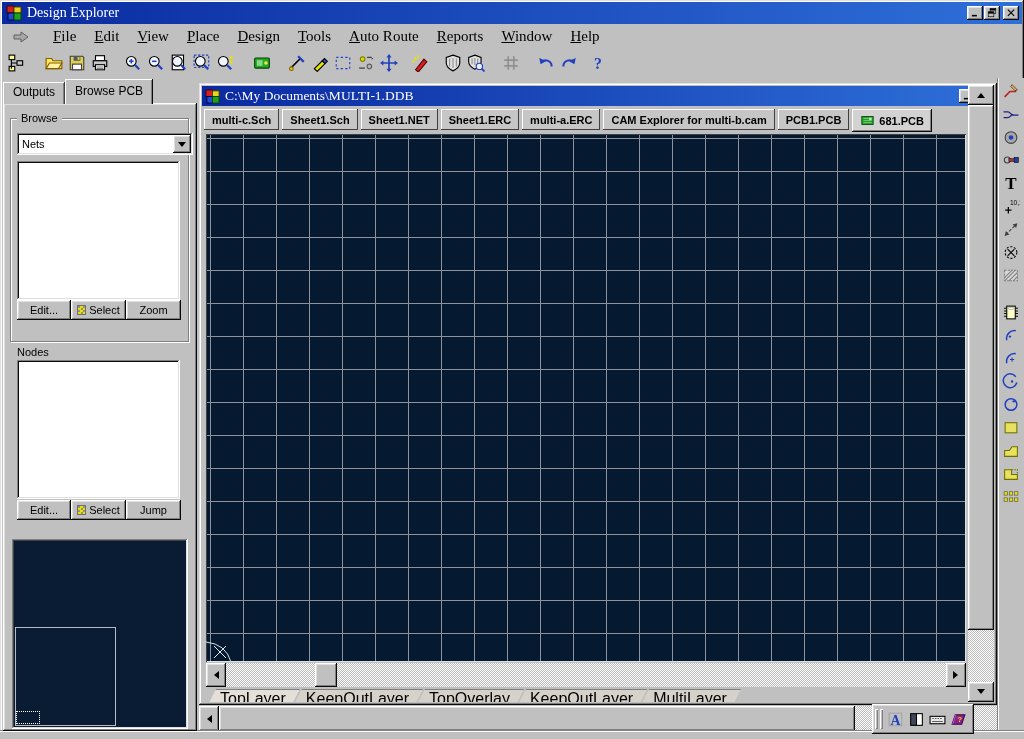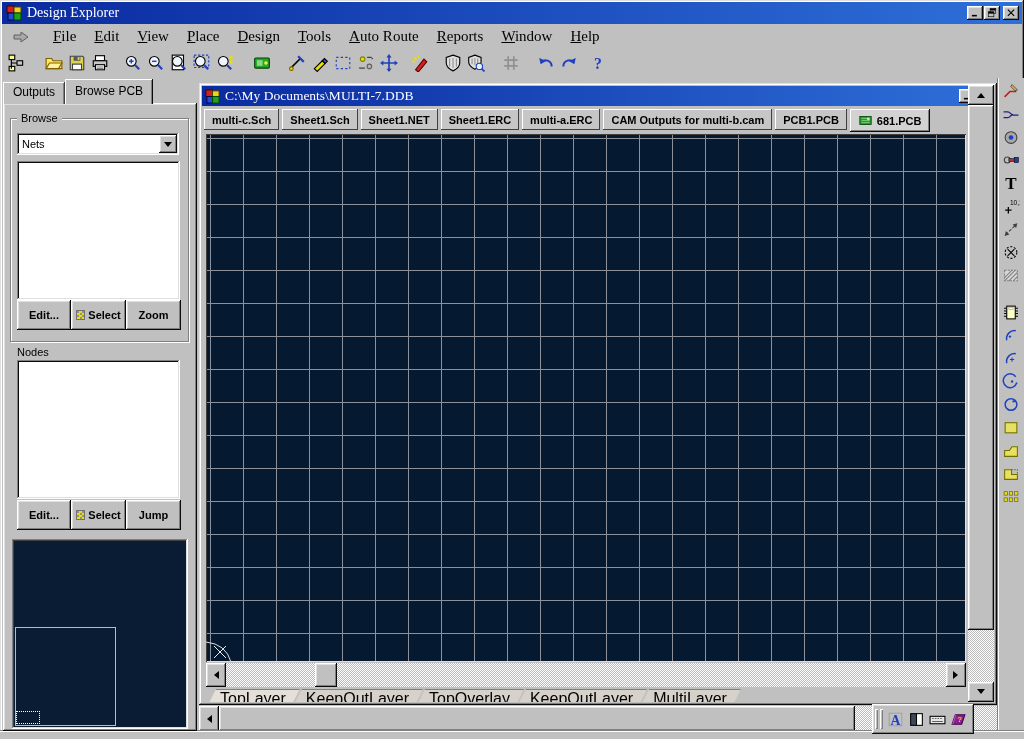--- a/index.html
+++ b/index.html
@@ -37,33 +37,33 @@
   
   .lp-tabs { position:absolute; left:3px; top:79px; height:25px; display:flex; align-items:flex-end; z-index:3; }
   .lp-tab { height:22px; padding:3px 10px 0; background:#c0c0c0; font-size:12px; white-space:nowrap;
             box-shadow: inset -1px 0 #404040, inset 1px 1px #fff, inset -2px 0 #808080; }
   .lp-tab.active { height:25px; padding-top:5px; box-shadow: inset -1px 0 #0a0a0a, inset 1px 1px #fff, inset -2px 0 #808080; }
   .lp-body { position:absolute; left:3px; top:103px; width:194px; height:628px; background:#c0c0c0; z-index:2;
              box-shadow: inset -1px -1px #0a0a0a, inset 1px 1px #fff, inset -2px -2px #808080, inset 2px 2px #dfdfdf; }
   .groupbox { position:absolute; left:7px; top:15px; width:179px; height:224px;
               border:1px solid #808080; box-shadow:1px 1px 0 #fff, inset 1px 1px 0 #fff; }
   .groupbox-label { position:absolute; left:14px; top:9px; background:#c0c0c0; padding:0 4px; z-index:1; }
-  .combo { position:absolute; left:14px; top:30px; width:162px; height:22px; background:#fff;
+  .combo { position:absolute; left:14px; top:30px; width:176px; height:22px; background:#fff;
            box-shadow: inset -1px -1px #fff, inset 1px 1px #808080, inset -2px -2px #dfdfdf, inset 2px 2px #0a0a0a;
            display:flex; align-items:center; }
   .combo-text { flex:1; padding-left:5px; }
   .combo-btn { width:18px; height:18px; margin-right:2px; background:#c0c0c0; display:flex; align-items:center; justify-content:center;
                box-shadow: inset -1px -1px #0a0a0a, inset 1px 1px #fff, inset -2px -2px #808080, inset 2px 2px #dfdfdf; }
   .tri-down { width:0; height:0; border:4px solid transparent; border-top:5px solid #000; margin-top:4px; }
   .listbox { position:absolute; left:14px; top:58px; width:163px; height:139px; background:#fff;
              box-shadow: inset -1px -1px #fff, inset 1px 1px #808080, inset -2px -2px #dfdfdf, inset 2px 2px #0a0a0a; }
   .btnrow  { position:absolute; left:14px; width:164px; height:24px; display:flex; }
-  .btn95 { height:30px; background:#c0c0c0; border:0; font-size:11px; font-family:"Liberation Sans",sans-serif;
+  .btn95 { height:20px; background:#c0c0c0; border:0; font-size:11px; font-family:"Liberation Sans",sans-serif;
            box-shadow: inset -1px -1px #0a0a0a, inset 1px 1px #fff, inset -2px -2px #808080, inset 2px 2px #dfdfdf;
-           overflow:hidden; white-space:nowrap; padding:0 8px; display:inline-flex; align-items:center; justify-content:center;font-weight:bold; }
+           overflow:hidden; white-space:nowrap; padding:0 8px; display:inline-flex; align-items:center; justify-content:center; }
   .sel-chip { width:9px; height:10px; margin-right:3px; flex:0 0 auto;
               background:repeating-conic-gradient(#e8e000 0% 25%, #909090 0% 50%); background-size:5px 4px; border:1px solid #707070; }
   .nodes-label { position:absolute; left:14px; top:243px; }
   .minimap { position:absolute; left:9px; top:436px; width:176px; height:190px; padding:2px;
              box-shadow: inset -1px -1px #fff, inset 1px 1px #808080, inset -2px -2px #dfdfdf, inset 2px 2px #404040; }
   .mm-inner { position:relative; width:100%; height:100%; background:var(--mini,#0a1c33); }
   .mm-viewport { position:absolute; left:1px; bottom:1px; width:101px; height:99px; border:1px solid #b8bcc2; }
   .mm-sel { position:absolute; left:2px; bottom:3px; width:24px; height:13px; border:1px dotted #fff; }
 
   
@@ -379,21 +379,21 @@
   <div class="doc-win">
     <div class="doc-titlebar">
       <span class="logo16">
           <svg viewBox="0 0 16 16">
             <rect x="1" y="1" width="7" height="7" fill="#d02020" stroke="#400"></rect>
             <rect x="8" y="2" width="7" height="6" fill="#f0d020" stroke="#440"></rect>
             <rect x="2" y="8" width="6" height="7" fill="#2050d0" stroke="#004"></rect>
             <rect x="8" y="8" width="7" height="7" fill="#20a020" stroke="#040"></rect>
           </svg>
         </span>
-      <span class="ttext">C:\My Documents\MULTI-7.DDB</span>
+      <span class="ttext">C:\My Documents\MULTI-1.DDB</span>
       <button class="win-btn">
           <svg viewBox="0 0 16 16">
             <rect x="3" y="11" width="8" height="2.5" fill="#000"></rect>
           </svg>
         </button>
       <button class="win-btn">
           <svg viewBox="0 0 16 16">
             <rect x="5" y="1" width="9" height="8" fill="none" stroke="#000"></rect>
             <rect x="5" y="1" width="9" height="3" fill="#000"></rect>
             <rect x="2" y="6" width="9" height="8" fill="#c0c0c0" stroke="#000"></rect>
@@ -411,21 +411,21 @@
         <span class="doc-tab">
           <span>Sheet1.NET</span>
         </span>
         <span class="doc-tab">
           <span>Sheet1.ERC</span>
         </span>
         <span class="doc-tab">
           <span>multi-a.ERC</span>
         </span>
         <span class="doc-tab">
-          <span>CAM Outputs for multi-b.cam</span>
+          <span>CAM Explorer for multi-b.cam</span>
         </span>
         <span class="doc-tab">
           <span>PCB1.PCB</span>
         </span>
         <span class="doc-tab active">
           <span class="tab-icon">
             <svg viewBox="0 0 16 16">
               <rect x="1" y="3" width="14" height="10" fill="#28a028" stroke="#004000"></rect>
               <path d="M3 5.5 h10 M3 8 h10 M3 10.5 h10" stroke="#80d080"></path>
               <rect x="10" y="4.5" width="3" height="3" fill="#c0e8c0"></rect>

